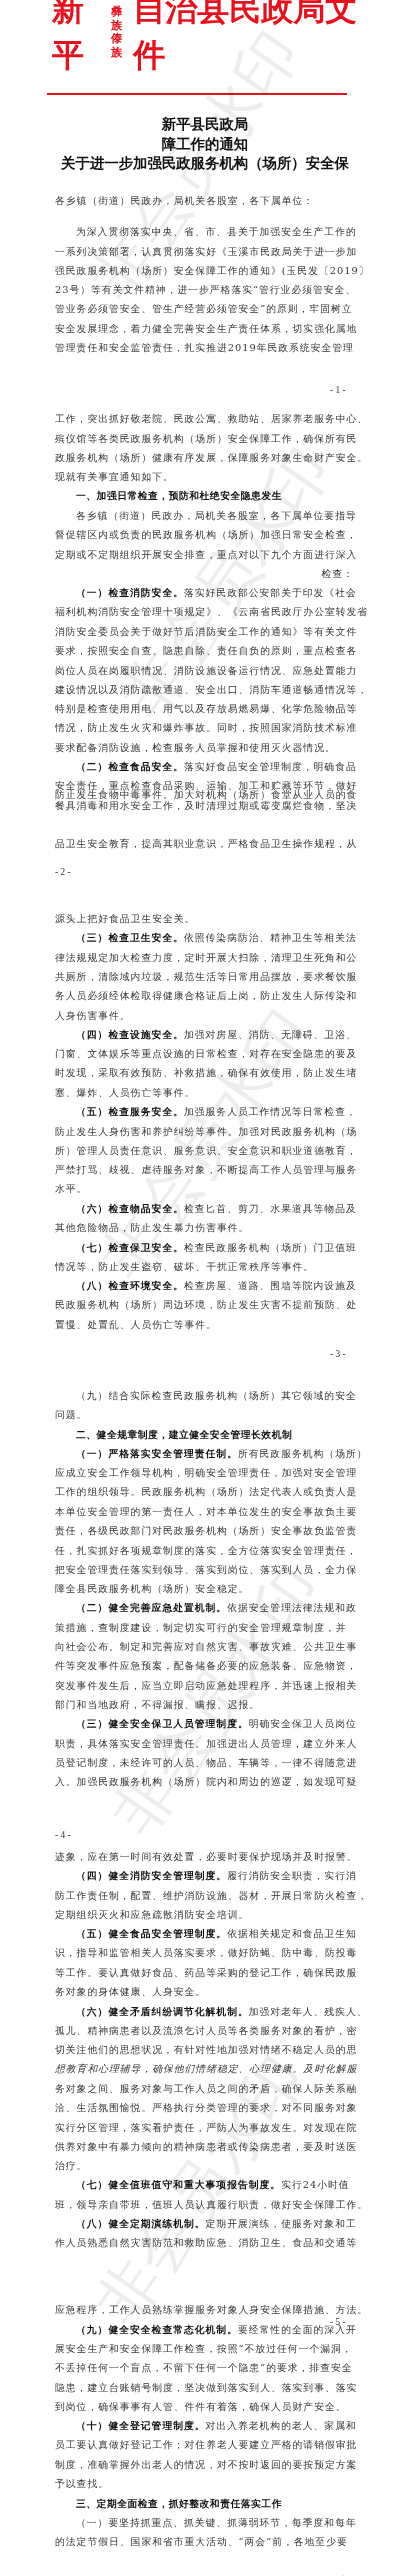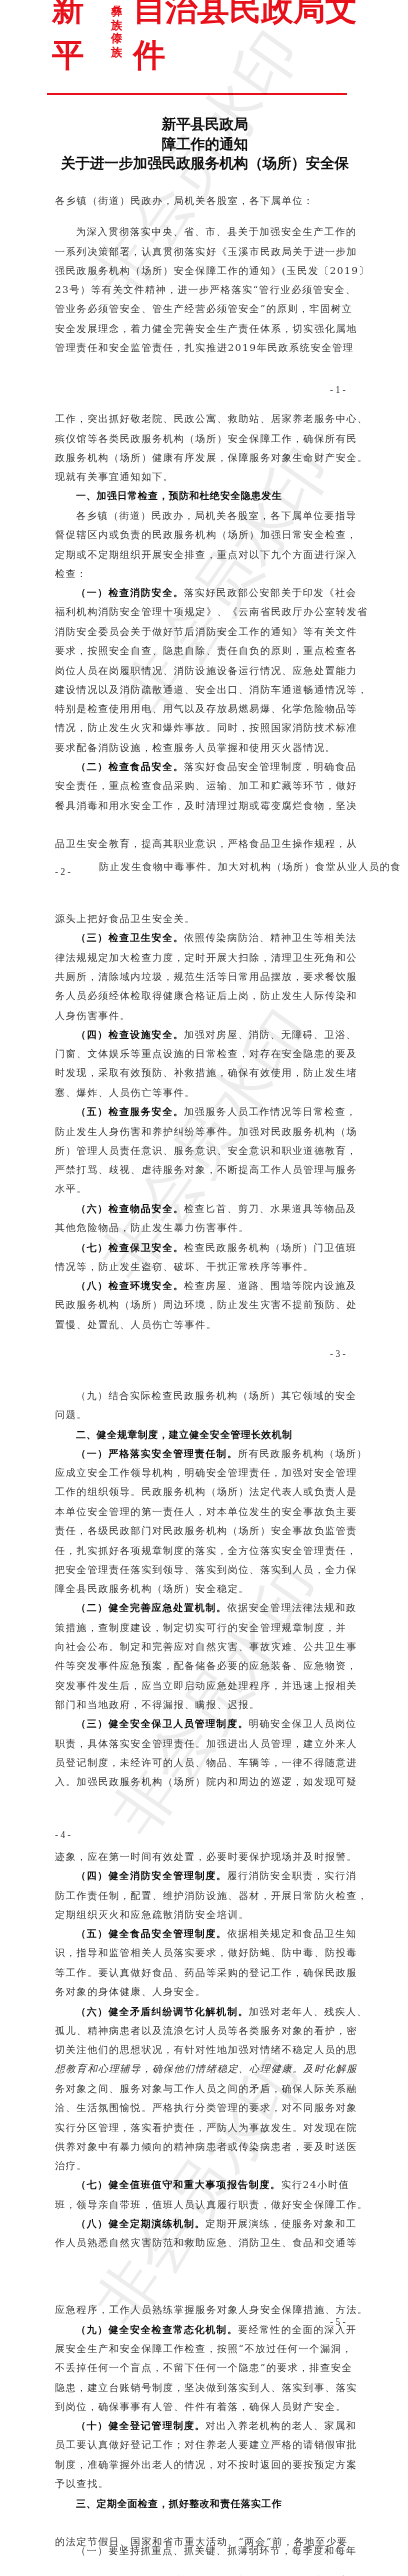--- a/index.html
+++ b/index.html
@@ -58,34 +58,34 @@
       <div class="line" style="top: 322px;">安全发展理念，着力健全完善安全生产责任体系，切实强化属地</div>
       <div class="line" style="top: 341px;">管理责任和安全监管责任，扎实推进2019年民政系统安全管理</div>
       <div class="line" style="top: 412px;">工作，突出抓好敬老院、民政公寓、救助站、居家养老服务中心、</div>
       <div class="line" style="top: 432px;">殡仪馆等各类民政服务机构（场所）安全保障工作，确保所有民</div>
       <div class="line" style="top: 451px;">政服务机构（场所）健康有序发展，保障服务对象生命财产安全。</div>
       <div class="line" style="top: 470px;">现就有关事宜通知如下。</div>
       <div class="line indent heading" style="top: 489px;">一、加强日常检查，预防和杜绝安全隐患发生</div>
       <div class="line indent" style="top: 509px;">各乡镇（街道）民政办，局机关各股室，各下属单位要指导</div>
       <div class="line" style="top: 528px;">督促辖区内或负责的民政服务机构（场所）加强日常安全检查，</div>
       <div class="line" style="top: 548px;">定期或不定期组织开展安全排查，重点对以下九个方面进行深入</div>
-      <div class="line" style="top: 567px;">检查：</div>
+      <div class="line" style="top: 567px; text-align: right;">检查：</div>
       <div class="line indent" style="top: 586px;"><span class="lead">（一）检查消防安全。</span><span>落实好民政部公安部关于印发《社会</span></div>
       <div class="line" style="top: 605px;">福利机构消防安全管理十项规定》、《云南省民政厅办公室转发省</div>
       <div class="line" style="top: 625px;">消防安全委员会关于做好节后消防安全工作的通知》等有关文件</div>
       <div class="line" style="top: 644px;">要求，按照安全自查、隐患自除、责任自负的原则，重点检查各</div>
       <div class="line" style="top: 664px;">岗位人员在岗履职情况、消防设施设备运行情况、应急处置能力</div>
       <div class="line" style="top: 683px;">建设情况以及消防疏散通道、安全出口、消防车通道畅通情况等，</div>
       <div class="line" style="top: 702px;">特别是检查使用用电、用气以及存放易燃易爆、化学危险物品等</div>
       <div class="line" style="top: 721px;">情况，防止发生火灾和爆炸事故。同时，按照国家消防技术标准</div>
       <div class="line" style="top: 741px;">要求配备消防设施，检查服务人员掌握和使用灭火器情况。</div>
       <div class="line indent" style="top: 760px;"><span class="lead">（二）检查食品安全。</span><span>落实好食品安全管理制度，明确食品</span></div>
       <div class="line" style="top: 779px;">安全责任，重点检查食品采购、运输、加工和贮藏等环节，做好</div>
       <div class="line" style="top: 799px;">餐具消毒和用水安全工作，及时清理过期或霉变腐烂食物，坚决</div>
-      <div class="line" style="top: 860px; margin-left: 44px;">防止发生食物中毒事件。加大对机构（场所）食堂从业人员的食</div>
+      <div class="line" style="top: 788px;">防止发生食物中毒事件。加大对机构（场所）食堂从业人员的食</div>
       <div class="line" style="top: 837px;">品卫生安全教育，提高其职业意识，严格食品卫生操作规程，从</div>
       <div class="line" style="top: 912px;">源头上把好食品卫生安全关。</div>
       <div class="line indent" style="top: 931px;"><span class="lead">（三）检查卫生安全。</span><span>依照传染病防治、精神卫生等相关法</span></div>
       <div class="line" style="top: 951px;">律法规规定加大检查力度，定时开展大扫除，清理卫生死角和公</div>
       <div class="line" style="top: 970px;">共厕所，清除域内垃圾，规范生活等日常用品摆放，要求餐饮服</div>
       <div class="line" style="top: 989px;">务人员必须经体检取得健康合格证后上岗，防止发生人际传染和</div>
       <div class="line" style="top: 1009px;">人身伤害事件。</div>
       <div class="line indent" style="top: 1028px;"><span class="lead">（四）检查设施安全。</span><span>加强对房屋、消防、无障碍、卫浴、</span></div>
       <div class="line" style="top: 1047px;">门窗、文体娱乐等重点设施的日常检查，对存在安全隐患的要及</div>
       <div class="line" style="top: 1066px;">时发现，采取有效预防、补救措施，确保有效使用，防止发生堵</div>
@@ -148,21 +148,21 @@
       <div class="line indent" style="top: 2323px;"><span class="lead">（九）健全安全检查常态化机制。</span><span>要经常性的全面的深入开</span></div>
       <div class="line" style="top: 2342px;">展安全生产和安全保障工作检查，按照“不放过任何一个漏洞，</div>
       <div class="line" style="top: 2361px;">不丢掉任何一个盲点，不留下任何一个隐患”的要求，排查安全</div>
       <div class="line" style="top: 2381px;">隐患，建立台账销号制度，坚决做到落实到人、落实到事、落实</div>
       <div class="line" style="top: 2400px;">到岗位，确保事事有人管、件件有着落，确保人员财产安全。</div>
       <div class="line indent" style="top: 2419px;"><span class="lead">（十）健全登记管理制度。</span><span>对出入养老机构的老人、家属和</span></div>
       <div class="line" style="top: 2438px;">员工要认真做好登记工作；对住养老人要建立严格的请销假审批</div>
       <div class="line" style="top: 2458px;">制度，准确掌握外出老人的情况，对不按时返回的要按预定方案</div>
       <div class="line" style="top: 2477px;">予以查找。</div>
       <div class="line indent heading" style="top: 2497px;">三、定期全面检查，抓好整改和责任落实工作</div>
-      <div class="line indent" style="top: 2516px; margin-top: 28px;">（一）要坚持抓重点、抓关键、抓薄弱环节，每季度和每年</div>
+      <div class="line indent" style="top: 2516px;">（一）要坚持抓重点、抓关键、抓薄弱环节，每季度和每年</div>
       <div class="line" style="top: 2535px;">的法定节假日、国家和省市重大活动、“两会”前，各地至少要</div>
       <div class="line" style="top: 2554px; margin-top: 24px;">集中组织一次对辖区内所有民政服务机构（场所）的拉网式安全</div>
       <div class="line" style="top: 2574px;">检查，查事故隐患，查制度建设，查内部管理，查九个方面重点</div>
     </div>
 
   <div class="pageno right" style="top:385px">- 1 -</div>
   <div class="pageno left" style="top:867px">- 2 -</div>
   <div class="pageno right" style="top:1349px">- 3 -</div>
   <div class="pageno left" style="top:1830px">- 4 -</div>
   <div class="pageno right" style="top:2317px">- 5 -</div>

